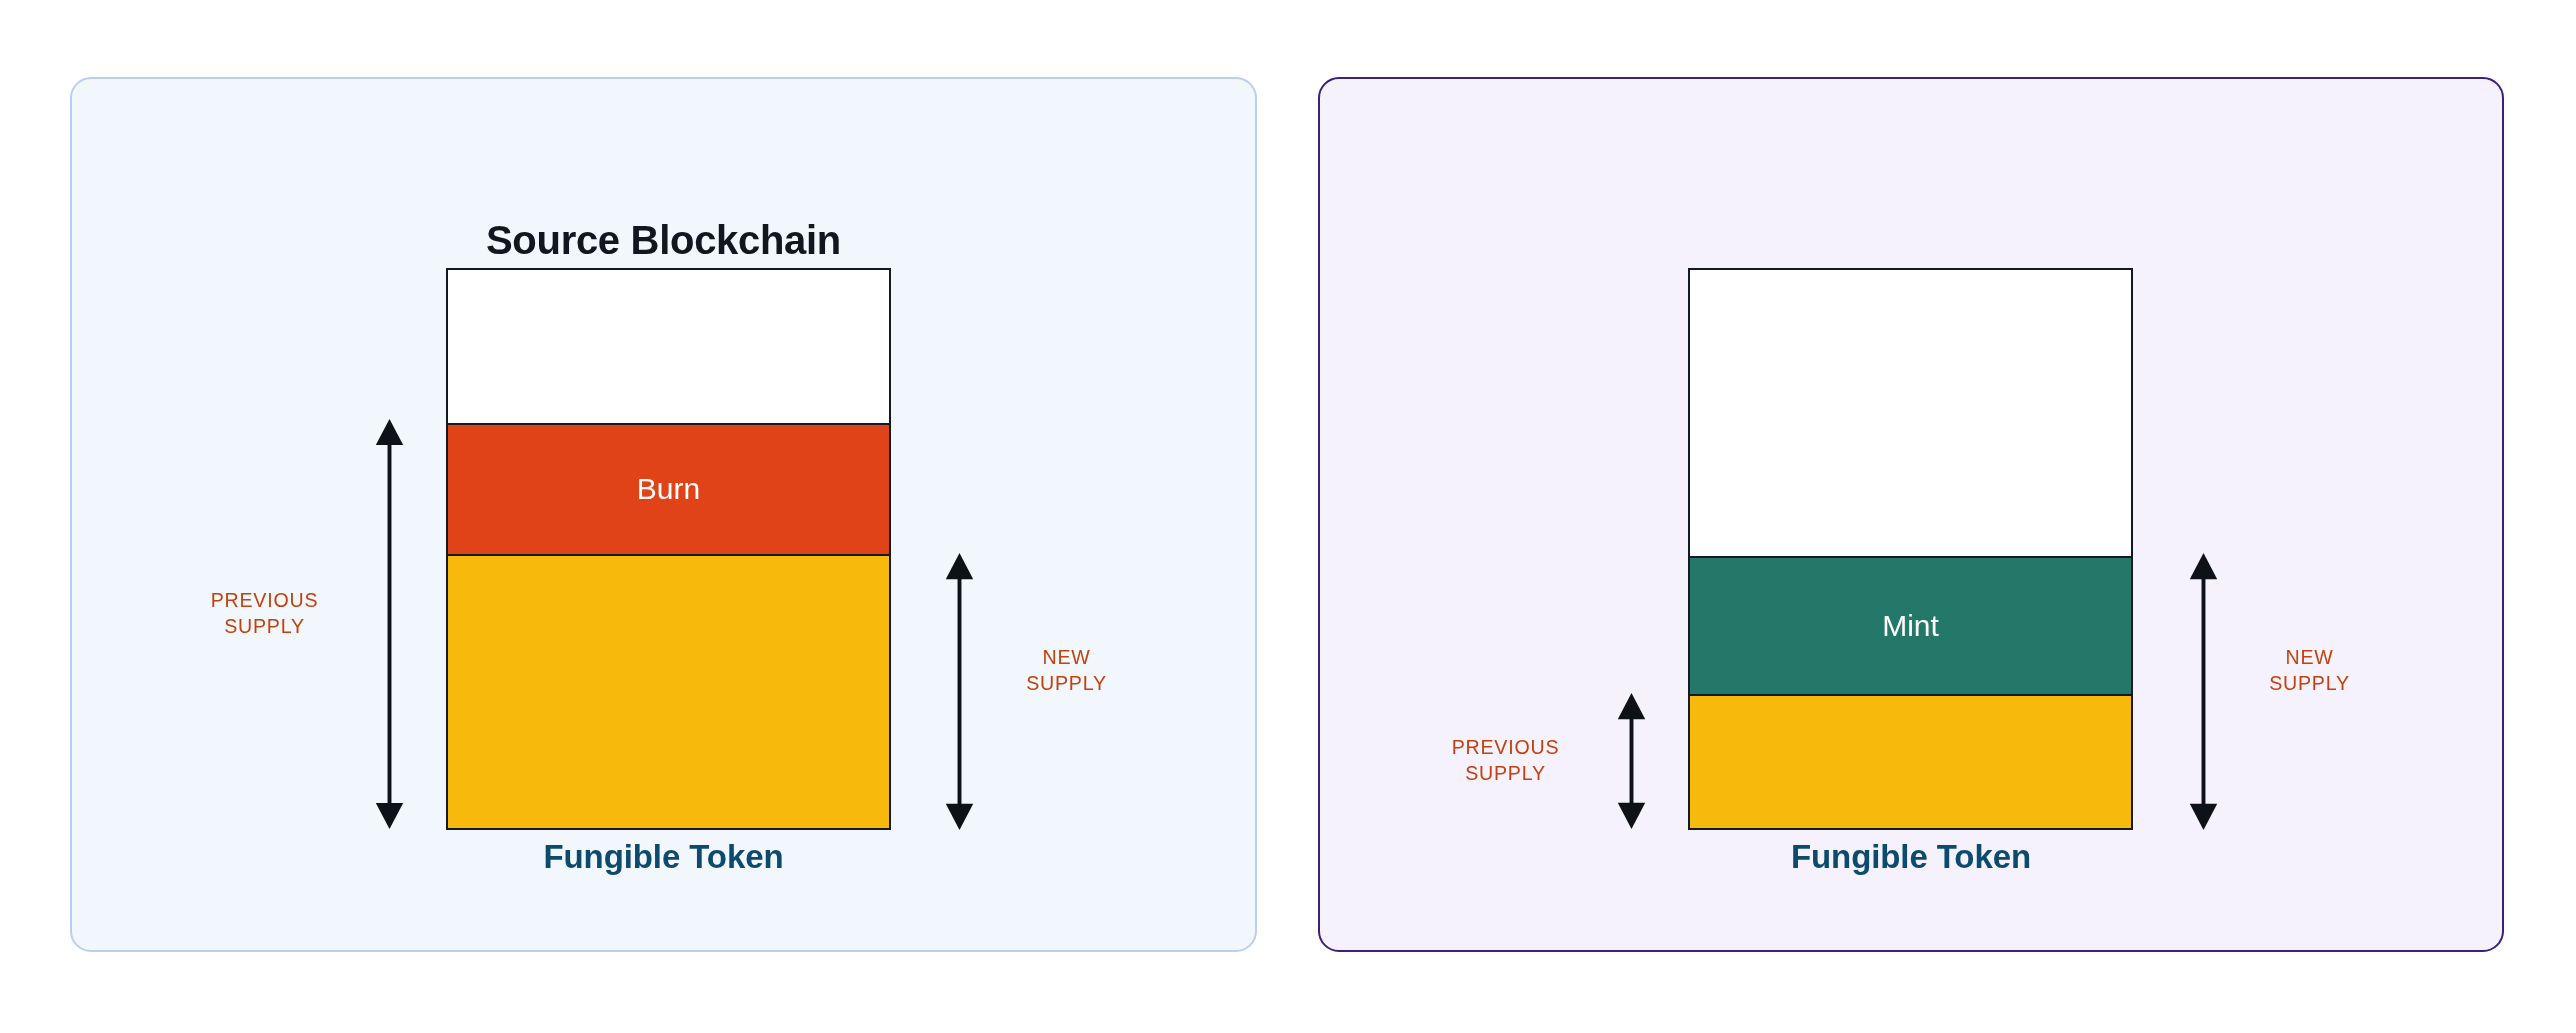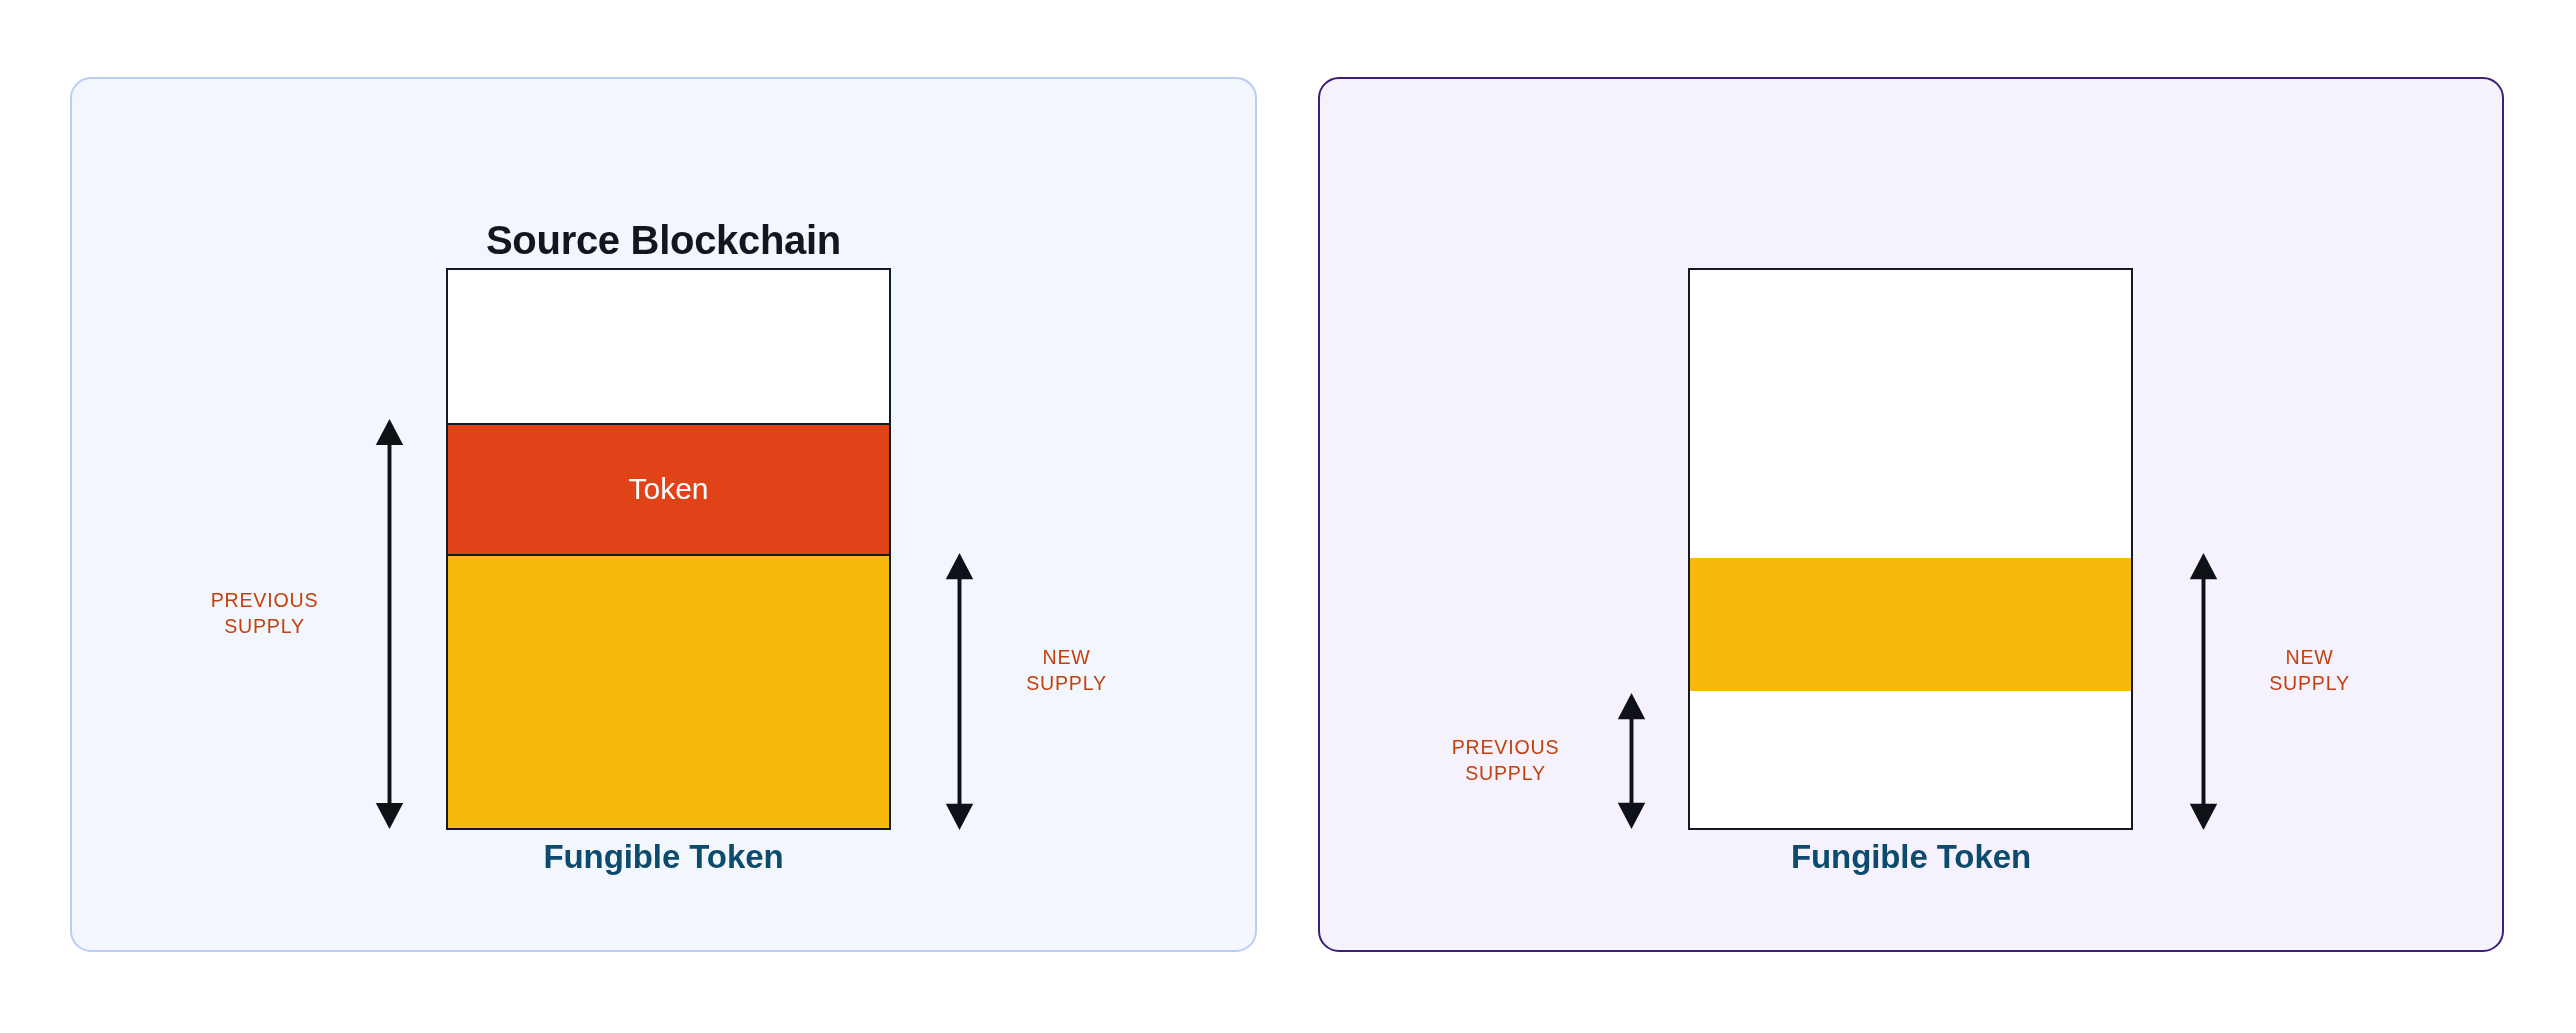--- a/index.html
+++ b/index.html
@@ -156,21 +156,21 @@
 <body>
 
 <div class="canvas">
 
   <section class="panel panel--source">
 
     <h2 class="panel-title">Source Blockchain</h2>
 
     <div class="bar bar--source">
       <div class="seg seg--empty" style="height:154px"></div>
-      <div class="seg seg--burn" style="height:134px">Token</div>
+      <div class="seg seg--burn" style="height:134px">Burn</div>
       <div class="seg seg--gold" style="height:274px"></div>
     </div>
 
     <div class="dim dim--src-prev">
       <svg width="29" height="410" viewBox="0 0 44 629" aria-hidden="true">
         <line x1="22" y1="26" x2="22" y2="603" stroke="#0e1116" stroke-width="6"></line>
         <polygon points="22,0 43,40 1,40" fill="#0e1116"></polygon>
         <polygon points="22,629 43,589 1,589" fill="#0e1116"></polygon>
       </svg>
     </div>
@@ -188,20 +188,21 @@
 SUPPLY</div>
 
     <div class="panel-footer">Fungible Token</div>
   </section>
 
   <section class="panel panel--destination">
 
 
     <div class="bar bar--destination">
       <div class="seg seg--empty" style="height:288px"></div>
+      <div class="seg seg--mint" style="height:141px">Mint</div>
       <div class="seg seg--gold" style="height:133px"></div>
     </div>
 
     <div class="dim dim--dst-prev">
       <svg width="29" height="136" viewBox="0 0 44 208" aria-hidden="true">
         <line x1="22" y1="26" x2="22" y2="182" stroke="#0e1116" stroke-width="6"></line>
         <polygon points="22,0 43,40 1,40" fill="#0e1116"></polygon>
         <polygon points="22,208 43,168 1,168" fill="#0e1116"></polygon>
       </svg>
     </div>

